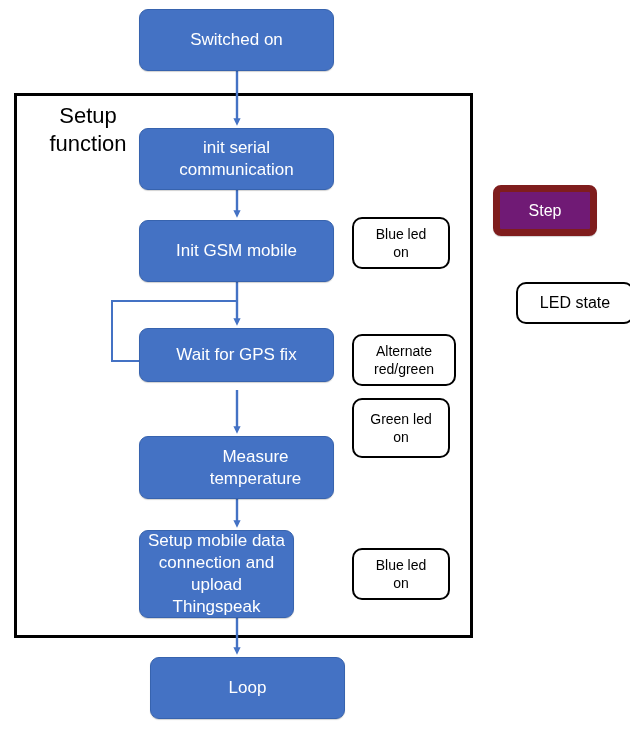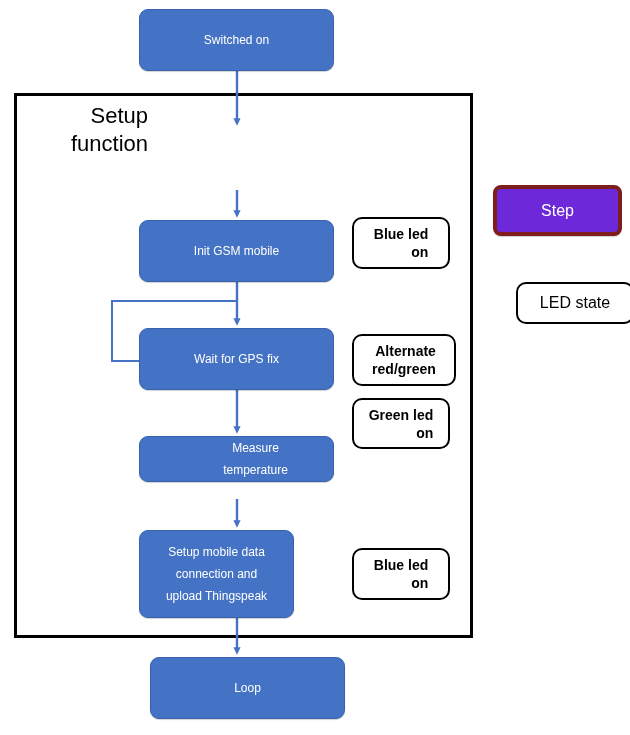--- a/index.html
+++ b/index.html
@@ -31,32 +31,32 @@
     background: transparent;
   }
   .group-label {
     position: absolute;
     left: 28px;
     top: 102px;
     width: 120px;
     font-size: 22px;
     line-height: 28px;
     color: #000000;
-    text-align: right;
+    text-align: center;
     white-space: pre-line;
   }
 
   
   .step {
     position: absolute;
     background: #4472C4;
     border: 1px solid #3763ae;
     border-radius: 9px;
     color: #ffffff;
-    font-size: 12px;
+    font-size: 17px;
     line-height: 22px;
     display: flex;
     align-items: center;
     justify-content: center;
     text-align: center;
     box-sizing: border-box;
     padding: 2px 6px;
     white-space: pre-line;
     box-shadow: 0 1px 1px rgba(0,0,0,0.18);
   }
@@ -66,46 +66,45 @@
     position: absolute;
     background: #ffffff;
     border: 2.5px solid #000000;
     border-radius: 10px;
     color: #000000;
     font-size: 14px;
     line-height: 18px;
     display: flex;
     align-items: center;
     justify-content: center;
-    text-align: right;
+    text-align: center;
     box-sizing: border-box;
     padding: 1px 4px;
     white-space: pre-line;
-    font-weight: bold;
   }
 
   
   .conn {
     position: absolute;
     left: 0;
     top: 0;
     width: 630px;
     height: 735px;
     pointer-events: none;
   }
 
   
   .legend-step {
     position: absolute;
     left: 493px;
     top: 185px;
-    width: 129px;
+    width: 104px;
     height: 51px;
-    background: #6d28d9;
-    border: 4px solid #7f1d1d;
+    background: #701a75;
+    border: 7px solid #7f1d1d;
     border-radius: 8px;
     color: #ffffff;
     font-size: 16px;
     display: flex;
     align-items: center;
     justify-content: center;
     box-sizing: border-box;
     box-shadow: 0 1px 1px rgba(0,0,0,0.18);
   }
   .legend-led {
@@ -154,41 +153,43 @@
       <line x1="237" y1="499" x2="237" y2="524" marker-end="url(#ah)"></line>
 
       <line x1="237" y1="618" x2="237" y2="651" marker-end="url(#ah)"></line>
 
       <path d="M142,361 L112,361 L112,301 L237,301" stroke-width="2.0"></path>
     </g>
   </svg>
 
   <div class="step" style="left:139px; top:9px; width:195px; height:62px;">Switched on</div>
 
+  <div class="step" style="left:139px; top:128px; width:195px; height:62px;">init serial
+communication</div>
 
   <div class="step" style="left:139px; top:220px; width:195px; height:62px;">Init GSM mobile</div>
 
-  <div class="step" style="left:139px; top:328px; width:195px; height:62px;">Wait for GPS fix</div>
+  <div class="step" style="left:139px; top:328px; width:195px; height:54px;">Wait for GPS fix</div>
 
-  <div class="step" style="left:139px; top:436px; width:195px; height:46px;padding-left:44px;">Measure
+  <div class="step" style="left:139px; top:436px; width:195px; height:63px;padding-left:44px;">Measure
 temperature</div>
 
   <div class="step" style="left:139px; top:530px; width:155px; height:88px;">Setup mobile data
 connection and
 upload Thingspeak</div>
 
   <div class="step" style="left:139px; top:657px; width:195px; height:62px;margin-left:11px;">Loop</div>
 
   <div class="led" style="left:352px; top:217px; width:98px; height:52px;">Blue led
 on</div>
 
   <div class="led" style="left:352px; top:334px; width:104px; height:52px;">Alternate
 red/green</div>
 
-  <div class="led" style="left:352px; top:398px; width:98px; height:51px;">Green led
+  <div class="led" style="left:352px; top:398px; width:98px; height:60px;">Green led
 on</div>
 
   <div class="led" style="left:352px; top:548px; width:98px; height:52px;">Blue led
 on</div>
 
   <div class="legend-step">Step</div>
 
   <div class="legend-led">LED state</div>
 
 </div>

